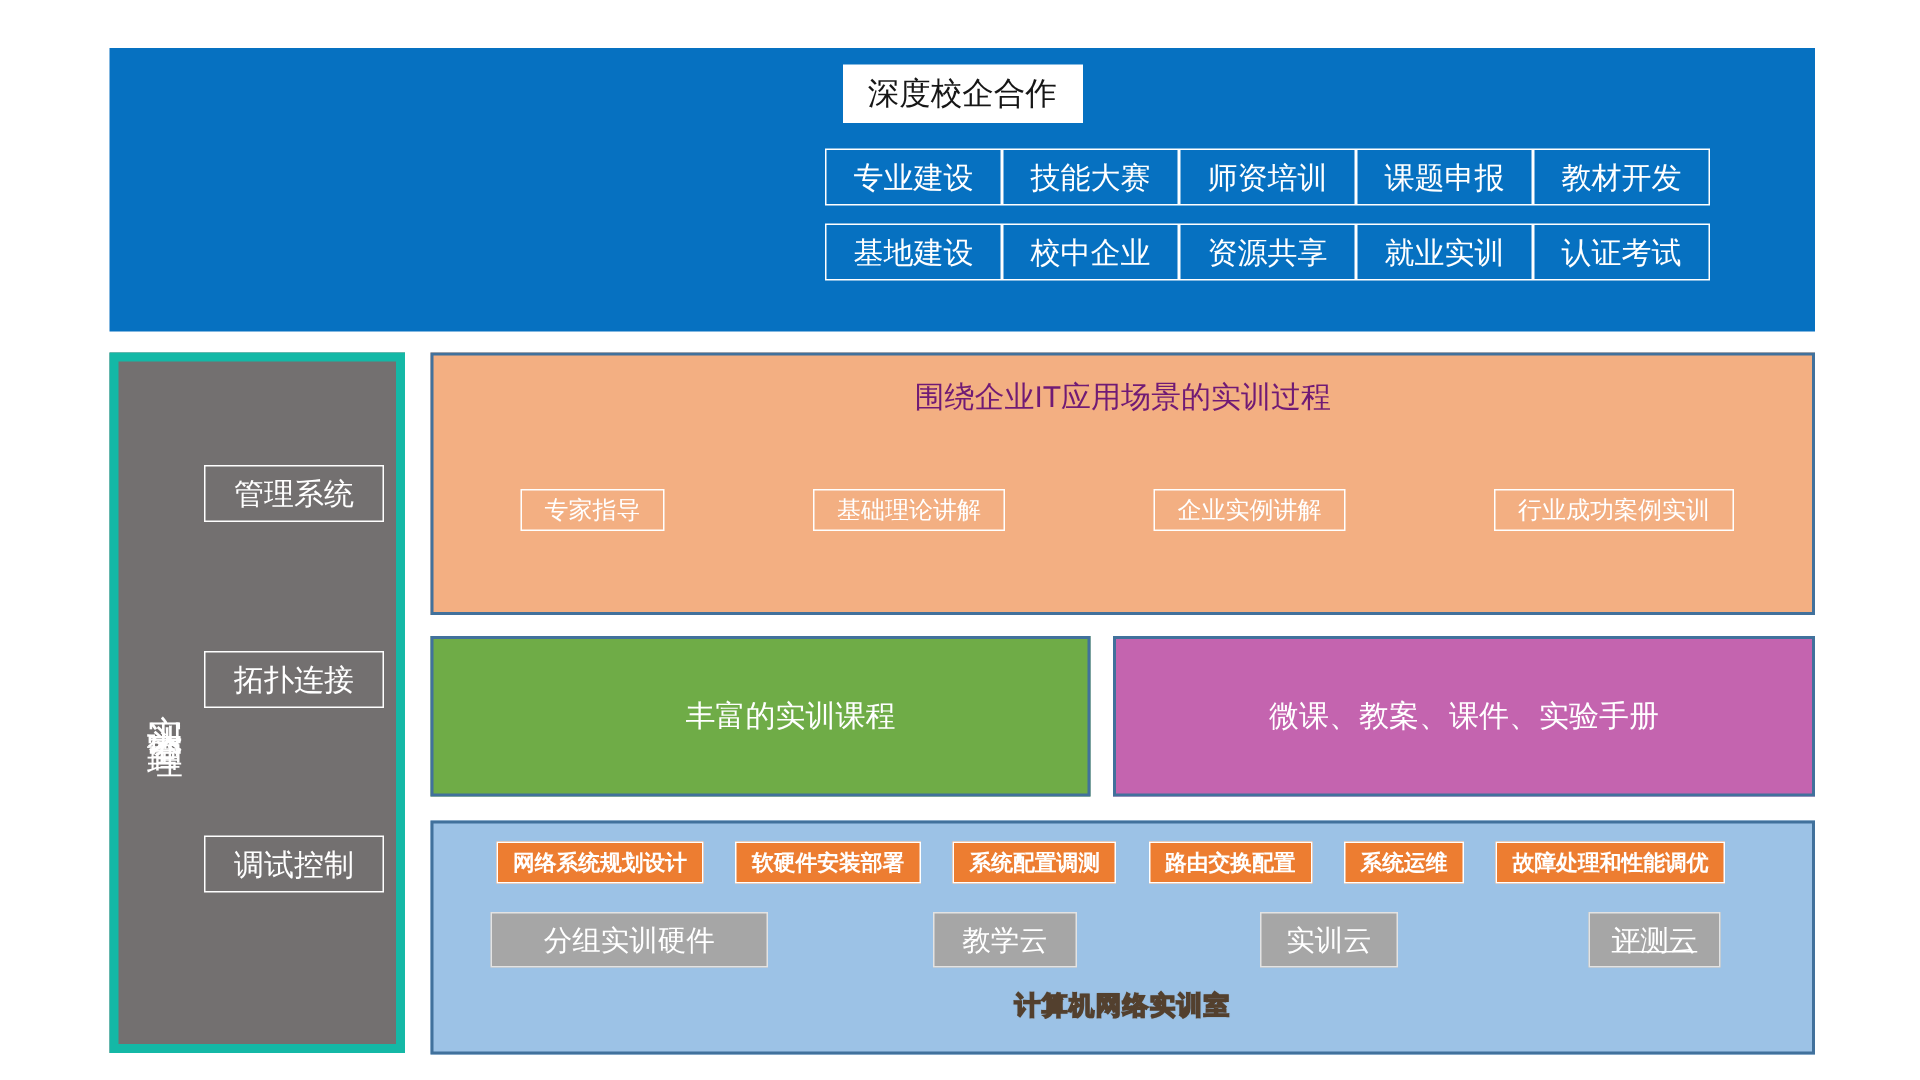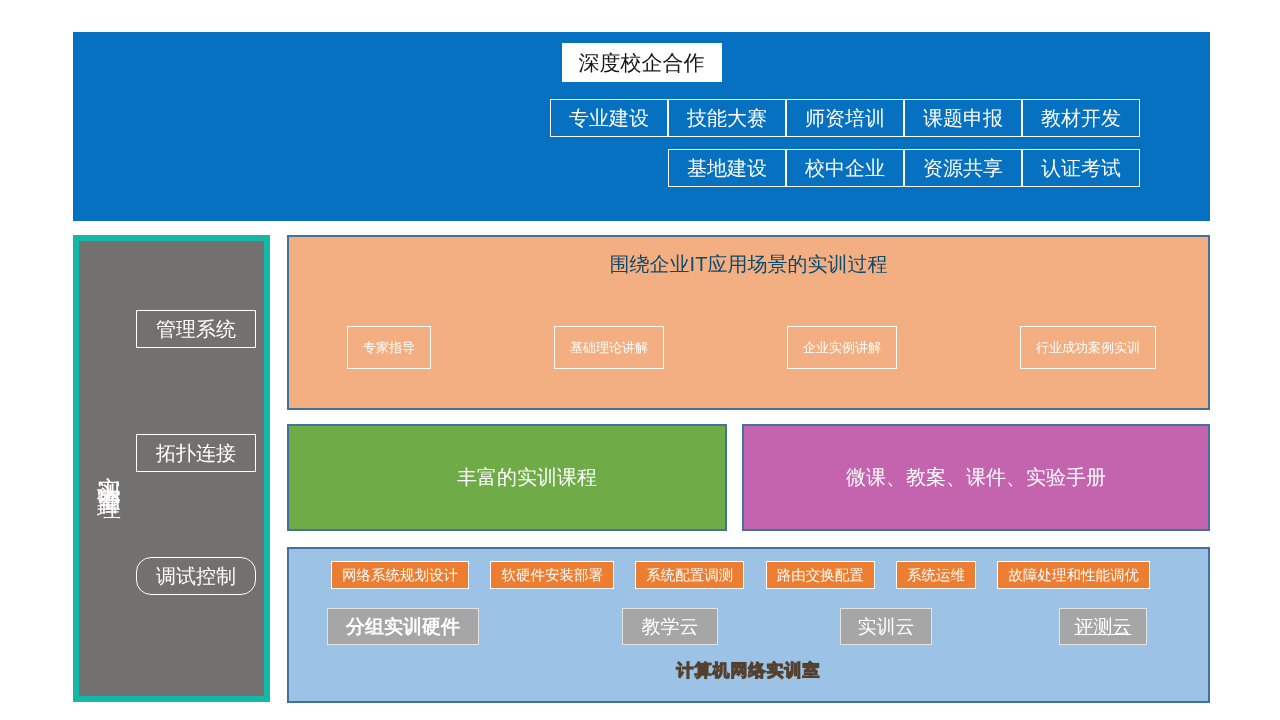--- a/index.html
+++ b/index.html
@@ -76,48 +76,48 @@
     border: 1.5px solid #ffffff;
     color: #ffffff;
     font-size: 20px;
     display: flex;
     align-items: center;
     justify-content: center;
     white-space: nowrap;
   }
   .sidebar-box.b0 { top: 69px; }
   .sidebar-box.b1 { top: 193px; }
-  .sidebar-box.b2 { top: 316px; border-radius: 15px; }
+  .sidebar-box.b2 { top: 316px; }
 
   
   .process {
     position: absolute;
     left: 287px; top: 235px;
     width: 923px; height: 175px;
     background: #F3AF82;
     border: 2px solid #41719C;
   }
   .process-title {
     margin-top: 14px;
     text-align: center;
-    color: #0c4a6e;
+    color: #701a75;
     font-size: 20px;
     white-space: nowrap;
   }
   .process-items {
     position: absolute;
     left: 58px; right: 52px; top: 89px;
     display: flex;
     justify-content: space-between;
   }
   .process-cell {
-    height: 43px;
-    border: 1.5px solid #ffffff;
-    color: #ffffff;
-    font-size: 13px;
+    height: 28px;
+    border: 1.5px solid #ffffff;
+    color: #ffffff;
+    font-size: 16px;
     padding: 0 15px;
     display: flex;
     align-items: center;
     justify-content: center;
     white-space: nowrap;
   }
 
   
   .courses, .materials {
     position: absolute;
@@ -152,35 +152,36 @@
     background: #ED7D31;
     border: 1.5px solid #ffffff;
     color: #ffffff;
     font-size: 14.5px;
     height: 28px;
     padding: 0 10px;
     display: flex;
     align-items: center;
     justify-content: center;
     white-space: nowrap;
+    font-weight: bold;
   }
   .infra-cell {
     position: absolute;
     top: 59px;
     height: 37px;
     background: #A6A6A6;
     border: 1px solid #e3e3e3;
     color: #ffffff;
     font-size: 19px;
     display: flex;
     align-items: center;
     justify-content: center;
     white-space: nowrap;
   }
-  .infra-cell.i0 { left: 38px;  width: 152px; font-weight: bold; }
+  .infra-cell.i0 { left: 38px;  width: 185px; }
   .infra-cell.i1 { left: 333px; width: 96px; }
   .infra-cell.i2 { left: 551px; width: 92px; }
   .infra-cell.i3 { left: 770px; width: 88px; text-decoration: underline; }
   .lab-title {
     position: absolute;
     left: 0; right: 0; top: 110px;
     text-align: center;
     color: #ffffff;
     font-size: 17px;
     font-weight: bold;
@@ -202,20 +203,21 @@
         <div class="banner-cell">专业建设</div>
         <div class="banner-cell">技能大赛</div>
         <div class="banner-cell">师资培训</div>
         <div class="banner-cell">课题申报</div>
         <div class="banner-cell">教材开发</div>
       </div>
       <div class="banner-row">
         <div class="banner-cell">基地建设</div>
         <div class="banner-cell">校中企业</div>
         <div class="banner-cell">资源共享</div>
+        <div class="banner-cell">就业实训</div>
         <div class="banner-cell">认证考试</div>
       </div>
     </div>
   </div>
 
   <div class="sidebar">
     <div class="sidebar-vertical-label">实训室管理</div>
     <div class="sidebar-box b0">管理系统</div>
     <div class="sidebar-box b1">拓扑连接</div>
     <div class="sidebar-box b2">调试控制</div>

